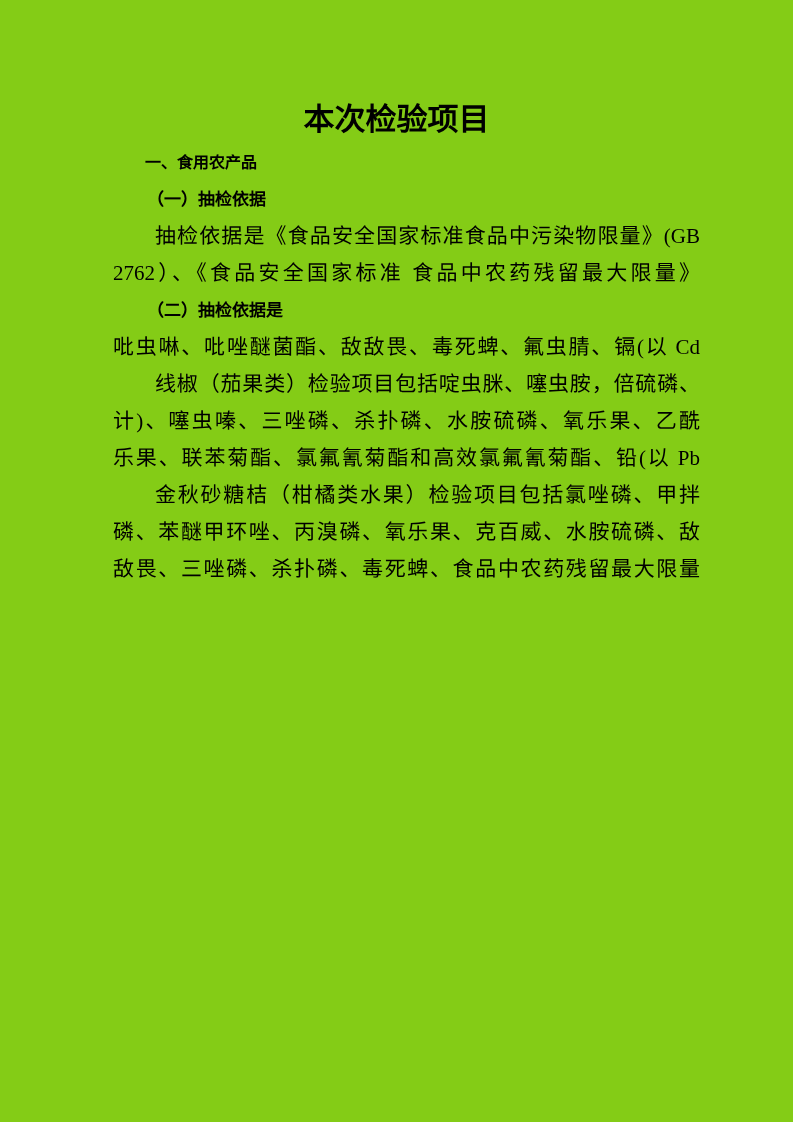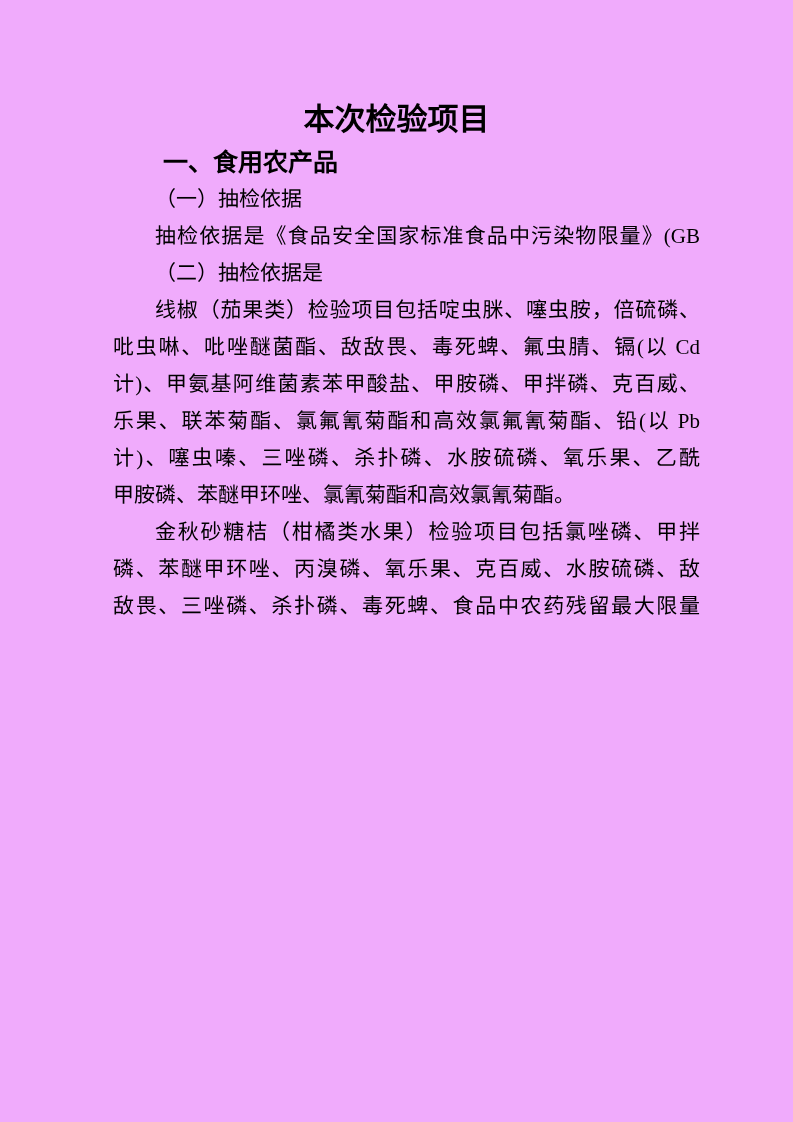--- a/index.html
+++ b/index.html
@@ -4,21 +4,21 @@
 <style>
   * { margin: 0; padding: 0; box-sizing: border-box; }
   html, body {
     background: #ffffff;
     font-family: "Liberation Serif", serif;
   }
   .page {
     position: relative;
     width: 793px;
     height: 1122px;
-    background: #f0abfc;
+    background: #84cc16;
     color: #000000;
     overflow: hidden;
     margin: 0 auto;
   }
   .content {
     position: absolute;
     left: 113px;
     top: 96px;
     width: 587px;
   }
@@ -34,27 +34,27 @@
     color: #000000;
   }
   .row {
     font-size: 21px;
     line-height: 37px;
     color: #000000;
   }
   .section-heading {
     font-family: "Liberation Sans", sans-serif;
     font-weight: bold;
-    font-size: 25px;
+    font-size: 16px;
     text-indent: 2em;
   }
   .subsection-heading {
     font-family: "Liberation Serif", serif;
-    font-weight: normal;
-    font-size: 21px;
+    font-weight: bold;
+    font-size: 17px;
     text-indent: 2em;
   }
   .para { margin: 0; }
   .line {
     display: block;
     font-size: 21px;
     line-height: 37px;
     text-align: justify;
     text-align-last: justify;
     text-justify: inter-character;
@@ -71,31 +71,30 @@
   <div class="content">
 
     <h1 class="doc-title">本次检验项目</h1>
 
     <h2 class="row section-heading">一、食用农产品</h2>
 
     <h3 class="row subsection-heading">（一）抽检依据</h3>
 
     <p class="para">
       <span class="line first">抽检依据是《食品安全国家标准食品中污染物限量》(GB</span>
+      <span class="line">2762）、《食品安全国家标准 食品中农药残留最大限量》</span>
     </p>
 
     <h3 class="row subsection-heading">（二）抽检依据是</h3>
 
     <p class="para">
+      <span class="line">吡虫啉、吡唑醚菌酯、敌敌畏、毒死蜱、氟虫腈、镉(以 Cd</span>
       <span class="line first">线椒（茄果类）检验项目包括啶虫脒、噻虫胺，倍硫磷、</span>
-      <span class="line">吡虫啉、吡唑醚菌酯、敌敌畏、毒死蜱、氟虫腈、镉(以 Cd</span>
-      <span class="line">计)、甲氨基阿维菌素苯甲酸盐、甲胺磷、甲拌磷、克百威、</span>
+      <span class="line">计)、噻虫嗪、三唑磷、杀扑磷、水胺硫磷、氧乐果、乙酰</span>
       <span class="line">乐果、联苯菊酯、氯氟氰菊酯和高效氯氟氰菊酯、铅(以 Pb</span>
-      <span class="line">计)、噻虫嗪、三唑磷、杀扑磷、水胺硫磷、氧乐果、乙酰</span>
-      <span class="line last">甲胺磷、苯醚甲环唑、氯氰菊酯和高效氯氰菊酯。</span>
     </p>
 
     <p class="para">
       <span class="line first">金秋砂糖桔（柑橘类水果）检验项目包括氯唑磷、甲拌</span>
       <span class="line">磷、苯醚甲环唑、丙溴磷、氧乐果、克百威、水胺硫磷、敌</span>
       <span class="line">敌畏、三唑磷、杀扑磷、毒死蜱、食品中农药残留最大限量</span>
     </p>
 
   </div>
 </div>

